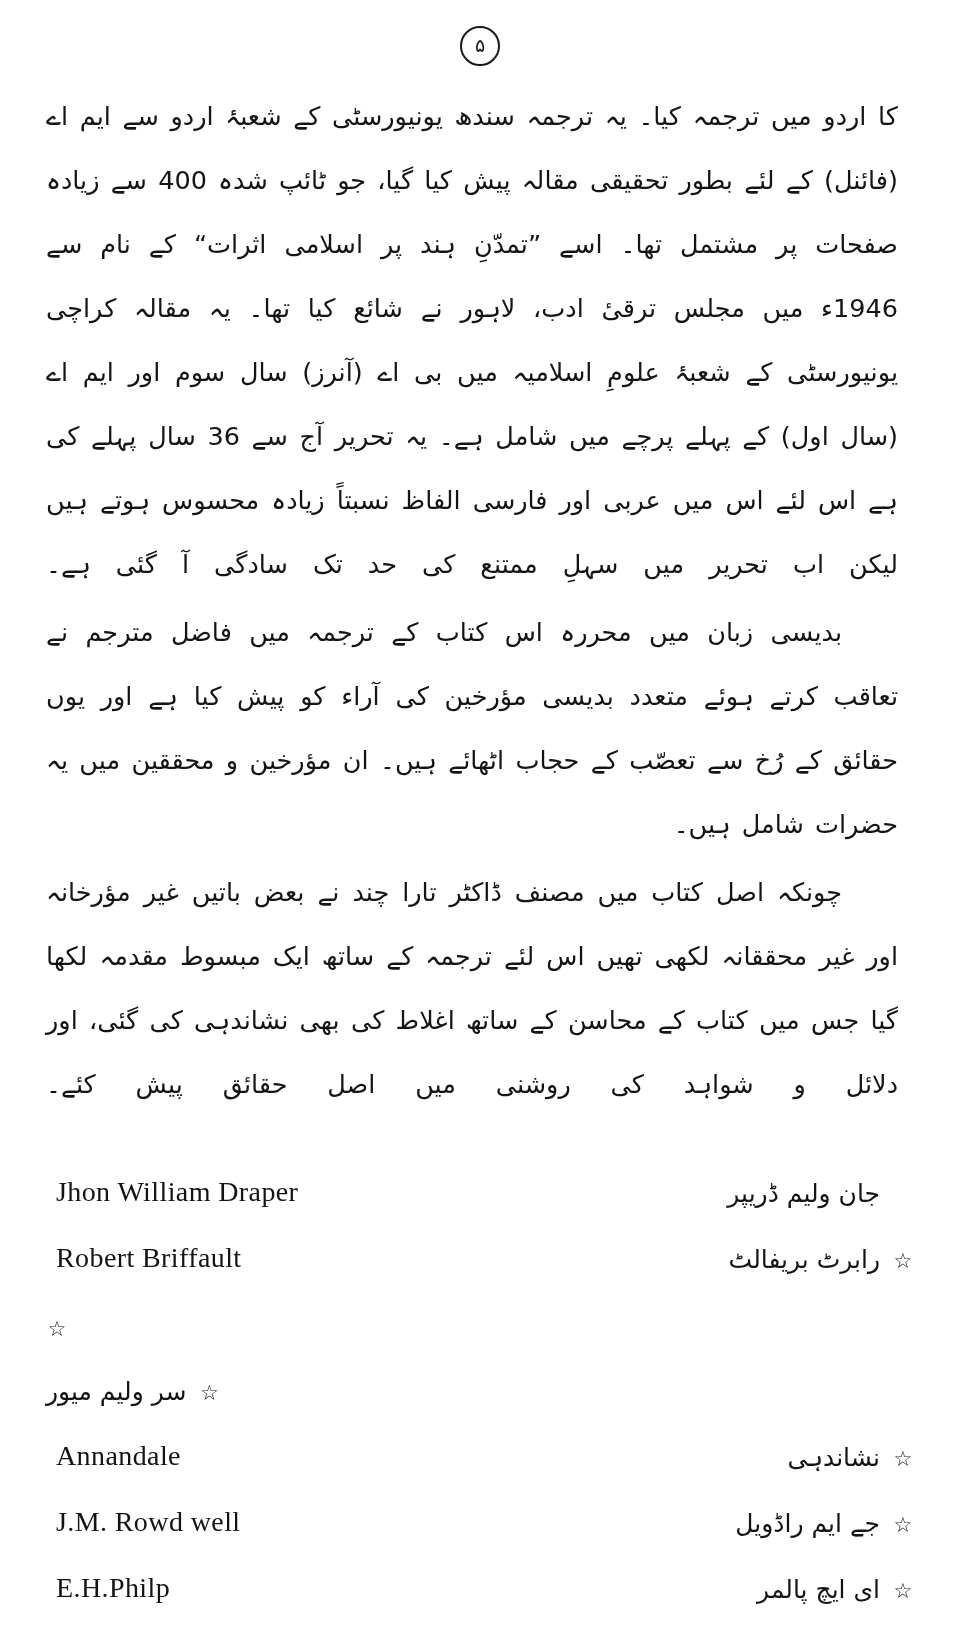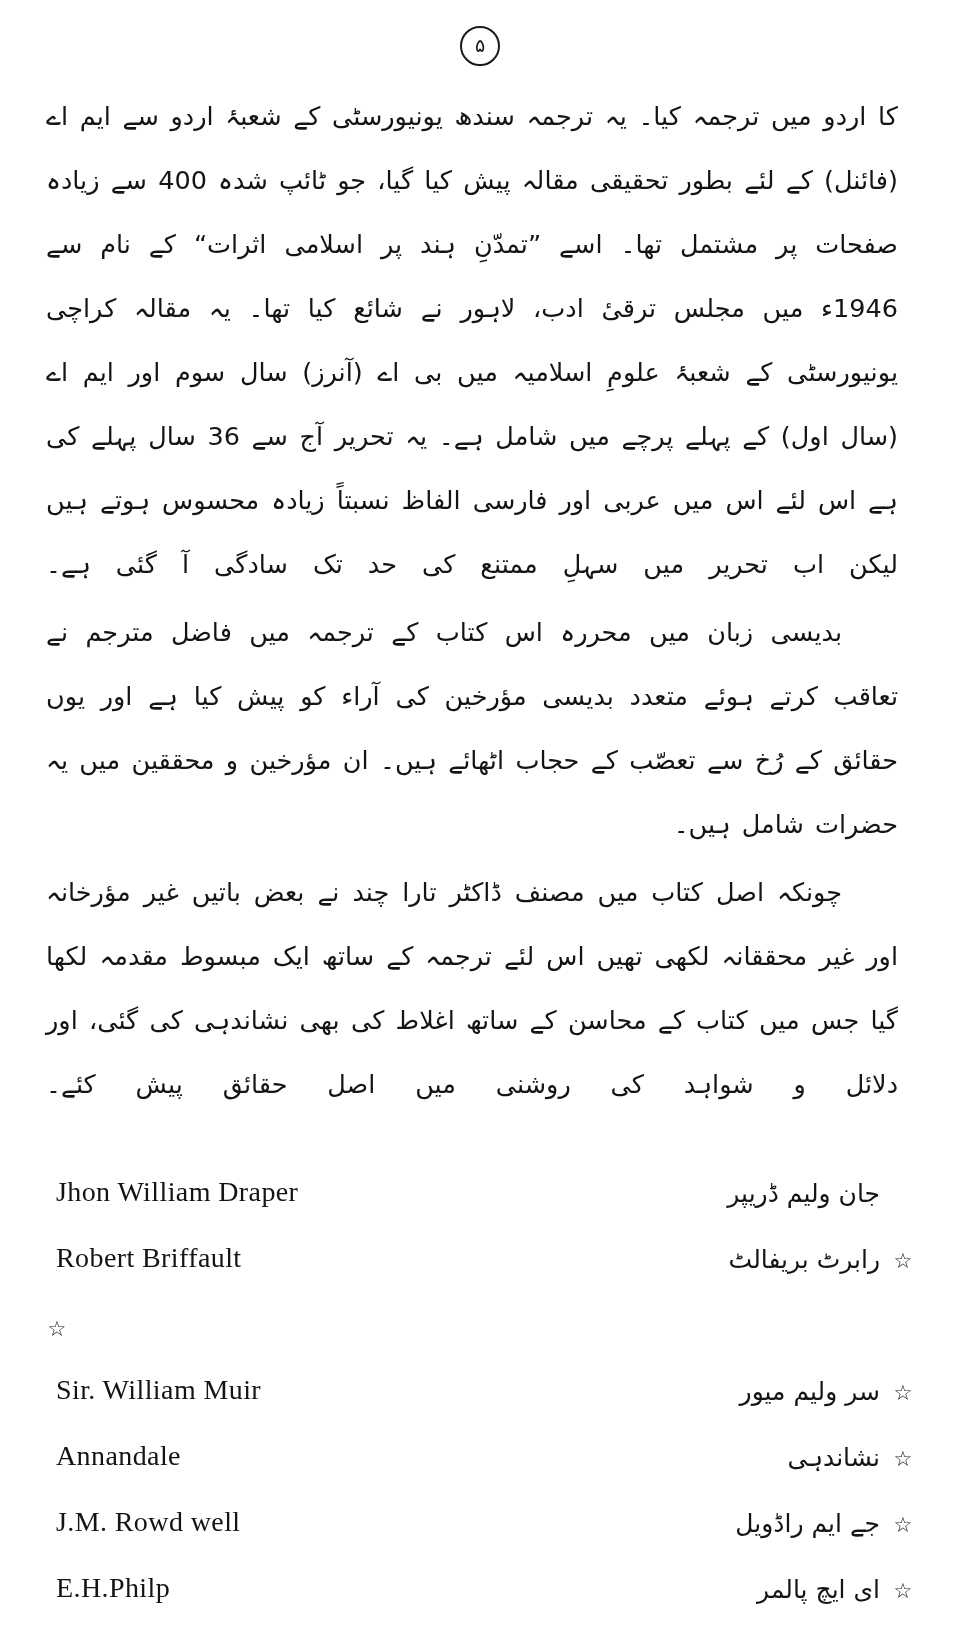--- a/index.html
+++ b/index.html
@@ -145,21 +145,20 @@
       </span>
     </div>
 
     <div class="name-row">
       <span class="name-ur-wrap">
         <span class="star">☆</span>
       </span>
     </div>
 
     <div class="name-row">
-      <span class="name-en">Sir. William Muir</span>
       <span class="name-ur-wrap">
         <span class="star">☆</span>
         <span>سر ولیم میور</span>
       </span>
     </div>
 
     <div class="name-row">
       <span class="name-en">Annandale</span>
       <span class="name-ur-wrap">
         <span class="star">☆</span>

